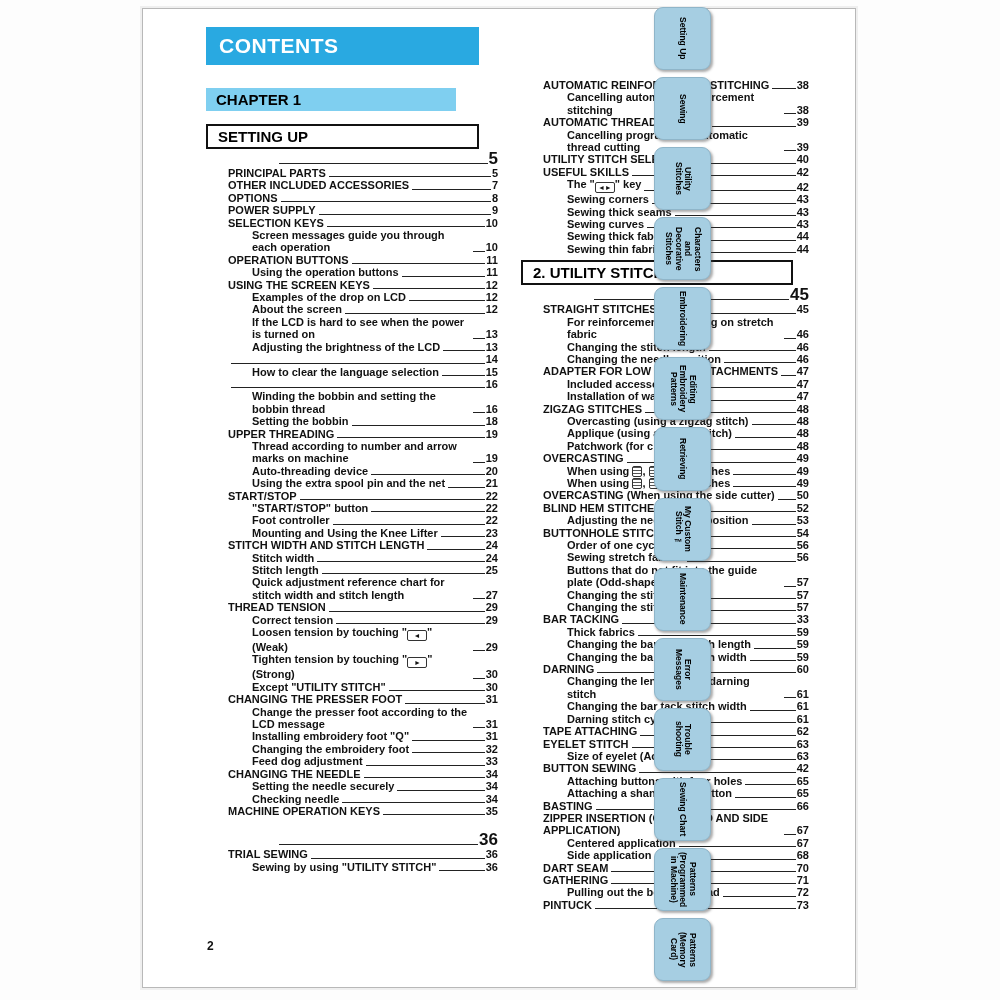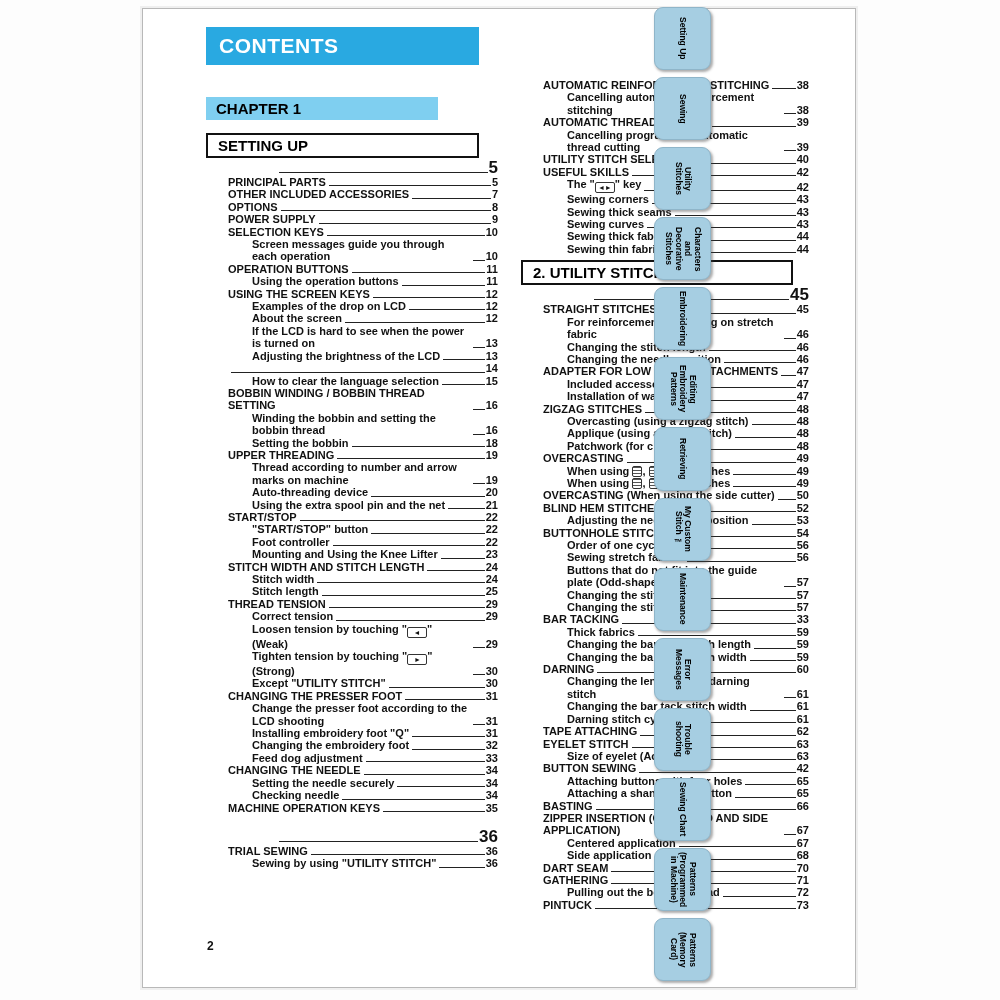--- a/index.html
+++ b/index.html
@@ -5,22 +5,22 @@
   html,body{margin:0;padding:0;background:#fdfdfd;}
   body{width:1000px;height:1000px;position:relative;font-family:"Liberation Sans",sans-serif;color:#111;}
   .scan{position:absolute;left:142px;top:8px;width:712px;height:978px;background:#fff;
         border:1px solid #b8b8b8;box-shadow:0 0 0 2px #efefef;}
   
   .col{position:absolute;}
   .col-left{left:63px;top:18px;width:292px;}
   .col-right{left:378px;top:70px;width:288px;}
   
   .banner-contents{width:273px;box-sizing:border-box;background:#29a9e1;color:#fff;
-        font-size:21px;font-weight:bold;letter-spacing:.5px;padding:7px 13px;margin-bottom:32px;}
-  .banner-chapter{width:232px;box-sizing:border-box;background:#7fcff0;color:#000;
+        font-size:21px;font-weight:bold;letter-spacing:.5px;padding:7px 13px;margin-bottom:23px;}
+  .banner-chapter{width:250px;box-sizing:border-box;background:#7fcff0;color:#000;
         font-size:15px;font-weight:bold;padding:3px 10px;margin-bottom:13px;}
   .secbox{box-sizing:border-box;border:2px solid #111;background:#fff;color:#000;
         font-size:15px;font-weight:bold;padding:2px 10px;margin-bottom:2px;}
   .secbox.w-left{width:273px;}
   .secbox.w-right{width:272px;margin-top:5px;}
   .gap-ch2{height:14px;}
   
   .row{display:flex;align-items:flex-end;font-size:11px;font-weight:bold;line-height:12.4px;color:#111;}
   .lv1{margin-left:22px;}
   .lv2{margin-left:46px;}
@@ -129,21 +129,20 @@
         <div class="row lv1">
           <span class="lead"></span>
           <span class="pg">14</span>
         </div>
         <div class="row lv2">
           <span class="lbl">How to clear the language selection</span>
           <span class="lead"></span>
           <span class="pg">15</span>
         </div>
         <div class="row lv1">
-          <span class="lbl">BOBBIN WINDING / BOBBIN THREAD SETTING</span>
           <span class="lead"></span>
           <span class="pg">16</span>
         </div>
         <div class="row lv2">
           <span class="lbl">Winding the bobbin and setting the bobbin thread</span>
           <span class="lead"></span>
           <span class="pg">16</span>
         </div>
         <div class="row lv2">
           <span class="lbl">Setting the bobbin</span>
@@ -198,20 +197,25 @@
         <div class="row lv2">
           <span class="lbl">Stitch width</span>
           <span class="lead"></span>
           <span class="pg">24</span>
         </div>
         <div class="row lv2">
           <span class="lbl">Stitch length</span>
           <span class="lead"></span>
           <span class="pg">25</span>
         </div>
+        <div class="row lv2">
+          <span class="lbl">Quick adjustment reference chart for stitch width and stitch length</span>
+          <span class="lead"></span>
+          <span class="pg">27</span>
+        </div>
         <div class="row lv1">
           <span class="lbl">THREAD TENSION</span>
           <span class="lead"></span>
           <span class="pg">29</span>
         </div>
         <div class="row lv2">
           <span class="lbl">Correct tension</span>
           <span class="lead"></span>
           <span class="pg">29</span>
         </div>
@@ -229,21 +233,21 @@
           <span class="lbl">Except "UTILITY STITCH"</span>
           <span class="lead"></span>
           <span class="pg">30</span>
         </div>
         <div class="row lv1">
           <span class="lbl">CHANGING THE PRESSER FOOT</span>
           <span class="lead"></span>
           <span class="pg">31</span>
         </div>
         <div class="row lv2">
-          <span class="lbl">Change the presser foot according to the LCD shooting</span>
+          <span class="lbl">Change the presser foot according to the LCD message</span>
           <span class="lead"></span>
           <span class="pg">31</span>
         </div>
         <div class="row lv2">
           <span class="lbl">Installing embroidery foot "Q"</span>
           <span class="lead"></span>
           <span class="pg">31</span>
         </div>
         <div class="row lv2">
           <span class="lbl">Changing the embroidery foot</span>

